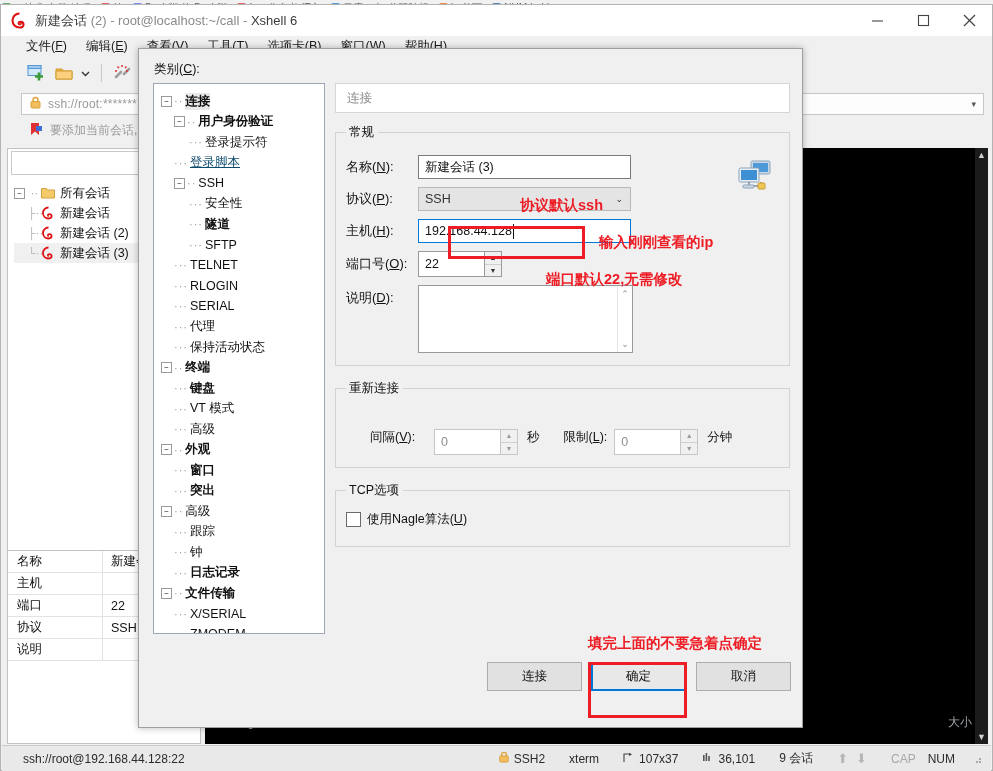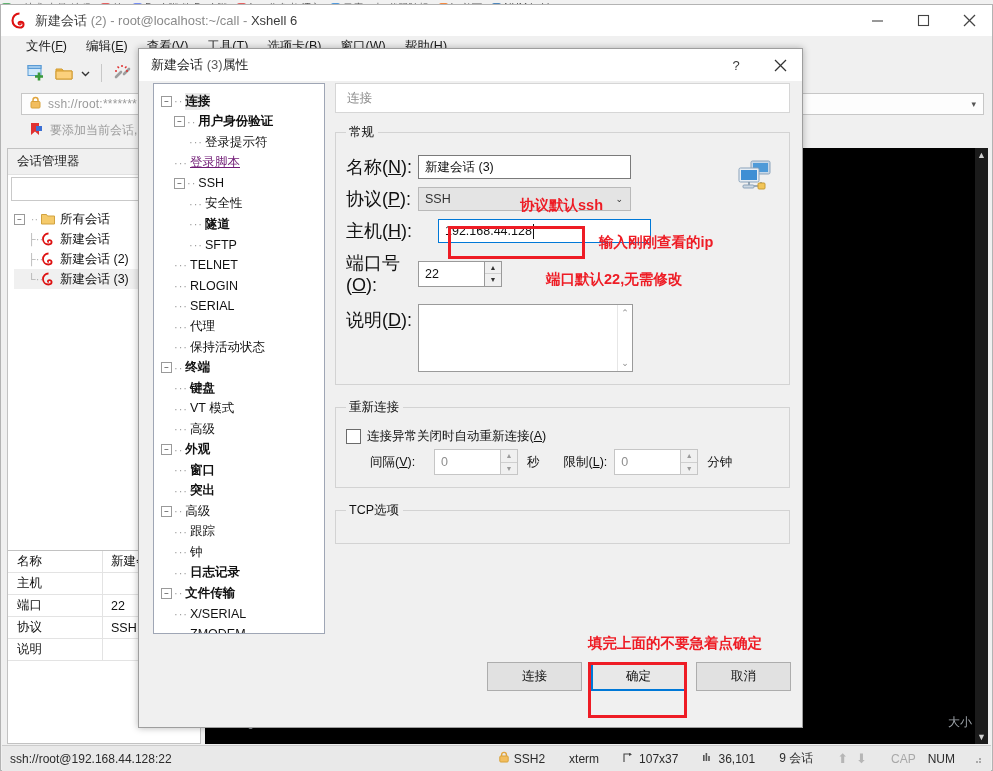--- a/index.html
+++ b/index.html
@@ -183,21 +183,21 @@
   
   .statusbar {
     position: absolute; left: 1px; top: 740px;
     width: 989px; height: 26px;
     background: #e9e9e9;
     border-top: 1px solid #cccccc;
     display: flex; align-items: center;
     box-sizing: border-box;
     font-size: 12px; color: #2b2b2b;
   }
-  .sb-left { padding-left: 8px; }
+  .sb-left { padding-left: 21px; }
   .sb-right { margin-left:auto; display:flex; align-items:center; gap:0; padding-right:8px;}
   .sb-cell { display:flex;align-items:center; padding: 0 12px; white-space:nowrap;}
   .sb-cell.dim { color:#a8a8a8; }
   .sb-grip { width:12px;height:12px;margin-left:4px;}
   
   .sliver {
     position:absolute; left:0; top:160px; width:6px; height:580px;
     background:#ffffff; border-right:1px solid #c0c0c0;
   }
   .sliver-teal{position:absolute;left:0;top:160px;width:5px;height:60px;background:#1f7a78;}
@@ -235,40 +235,40 @@
     font-size:12.5px; color:#111; white-space:nowrap;
   }
   .tr .ind { display:inline-block; }
   .tr .bx {
     width:9px;height:9px;border:1px solid #9a9a9a;background:#fff;
     display:inline-flex;align-items:center;justify-content:center;
     font-size:8px;line-height:7px;color:#222;
     margin-right:2px; flex:0 0 auto;
   }
   .tr .dot { color:#9b9b9b; letter-spacing:1px; font-size:11px; margin-right:2px;}
-  .tr.link span.lbl { color:#701a75; text-decoration:underline; background:#fff; }
+  .tr.link span.lbl { color:#0c4a6e; text-decoration:underline; background:#fff; }
   .tr.bold span.lbl { font-weight:700; }
   .tr.hdr span.lbl { font-weight:700; background:#e8e8e8; }
   
   .rpanel {
     position:absolute; left:196px; top:34px;
     width: 455px; height: 551px;
   }
   .crumb {
     height:30px; background:#ffffff; border:1px solid #d6d6d6;
     display:flex; align-items:center; padding-left:11px; box-sizing:border-box;
     color:#8d8d8d; font-size:12.5px;
   }
   fieldset.grp {
     border:1px solid #d3d3d3; border-radius:0;
     margin: 11px 0 0 0; padding: 6px 10px 12px 10px;
   }
   fieldset.grp > legend { font-size:12.5px; color:#111; padding:0 4px 0 3px; }
   .frow { display:flex; align-items:center; margin-top:8px; }
-  .flab { width:72px; font-size:18px; color:#111; flex:0 0 auto;}
+  .flab { width:72px; font-size:13px; color:#111; flex:0 0 auto;}
   .flab u{text-decoration:underline;}
   .txt {
     height:24px; border:1px solid #7a7a7a; background:#fff;
     display:flex; align-items:center; padding-left:6px;
     box-sizing:border-box; font-size:12.5px; color:#111;
   }
   .combo {
     height:24px; border:1px solid #b9b9b9; background:#e4e4e4;
     display:flex; align-items:center; padding-left:6px;
     box-sizing:border-box; font-size:12.5px; color:#333; position:relative;
@@ -425,28 +425,20 @@
       <span class="flag">
         <svg width="14" height="14" viewBox="0 0 14 14">
           <path d="M2 1v12l4-3.5 4 3.5V1z" fill="#e03131"></path>
           <path d="M7 4h6v5H7z" fill="#3b6fd4"></path>
         </svg>
       </span>
       <span>要添加当前会话,</span>
     </div>
 
     <div class="sessmgr">
-      <div class="sess-head">
-        <span>会话管理器</span>
-        <span class="navs">
-          <span>◀</span>
-          <span>▶</span>
-          <span>▾</span>
-        </span>
-      </div>
       <div class="sess-search"></div>
       <div class="sess-tree">
         <div class="tnode">
           <span class="tbox">−</span>
           <span class="tdots">··</span>
           <span class="folder-ic">
             <svg width="14" height="12" viewBox="0 0 14 12">
                 <path d="M0.5 1.5h5l1 1.5h7v8h-13z" fill="#f5ca6a" stroke="#d1a23f"></path>
               </svg>
           </span>
@@ -560,32 +552,20 @@
                 <rect x="8" y="5" width="2" height="2"></rect>
               </g>
             </svg>
         </span>
       </span>
     </div>
   </div>
 
   <div class="dialog">
 
-    <div class="dlg-title">
-      <span><span>新建会话</span> <span class="dim">(3)</span><span>属性</span></span>
-      <span class="dlg-tbtns">
-        <span class="dlg-tbtn">?</span>
-        <span class="dlg-tbtn">
-          <svg width="15" height="15" viewBox="0 0 15 15">
-              <line x1="2" y1="2" x2="13" y2="13" stroke="#333" stroke-width="1.2"></line>
-              <line x1="13" y1="2" x2="2" y2="13" stroke="#333" stroke-width="1.2"></line>
-            </svg>
-        </span>
-      </span>
-    </div>
 
     <div class="dlg-body">
       <div class="cat-label"><span>类别</span>(<u>C</u>):</div>
     </div>
 
     <div class="tree">
       <div class="tr hdr">
           <span class="ind" style="width:1px"></span>
           <span class="bx">−</span>
           <span class="dot">··</span>
@@ -756,21 +736,21 @@
           <div class="frow">
             <span class="flab"><span>协议</span>(<u>P</u>):</span>
             <span class="combo" style="width:213px">
               <span>SSH</span>
               <span class="arrow">⌄</span>
             </span>
           </div>
 
           <div class="frow">
             <span class="flab"><span>主机</span>(<u>H</u>):</span>
-            <span class="txt" style="width:213px;border-color:#0078d7;margin-left:20px;">
+            <span class="txt" style="width:213px;border-color:#0078d7;">
                 <span>192.168.44.128</span>
                 <span style="display:inline-block;width:1px;height:15px;background:#111;margin-left:1px;"></span>
               </span>
           </div>
 
           <div class="frow">
             <span class="flab"><span>端口号</span>(<u>O</u>):</span>
             <span class="spin">
               <span class="sv">22</span>
               <span class="sb">
@@ -787,25 +767,21 @@
                 <span>⌃</span>
                 <span>⌄</span>
               </span>
             </span>
           </div>
         </div>
       </fieldset>
 
       <fieldset class="grp" style="margin-top:14px">
         <legend>重新连接</legend>
-        <div class="cbrow">
-          <span class="cbox"></span>
-          <span><span>连接异常关闭时自动重新连接</span>(<u>A</u>)</span>
-        </div>
-        <div style="display:flex;align-items:center;margin-top:4px;padding-left:24px;">
+        <div style="display:flex;align-items:flex-start;margin-top:26px;padding-left:24px;">
           <span style="font-size:12.5px;color:#111;width:64px;"><span>间隔</span>(<u>V</u>):</span>
           <span class="spin disabled">
             <span class="sv">0</span>
             <span class="sb">
               <i>▲</i>
               <i>▼</i>
             </span>
           </span>
           <span style="font-size:12.5px;color:#111;margin-left:9px;">秒</span>
           <span style="font-size:12.5px;color:#111;margin-left:24px;"><span>限制</span>(<u>L</u>):</span>
@@ -815,20 +791,24 @@
               <i>▲</i>
               <i>▼</i>
             </span>
           </span>
           <span style="font-size:12.5px;color:#111;margin-left:9px;">分钟</span>
         </div>
       </fieldset>
 
       <fieldset class="grp" style="margin-top:14px;padding-bottom:18px;">
         <legend>TCP选项</legend>
+        <div class="cbrow">
+          <span class="cbox"></span>
+          <span><span>使用Nagle算法</span>(<u>U</u>)</span>
+        </div>
       </fieldset>
     </div>
 
     <div class="dlg-btns">
       <span class="btn" style="left:348px; top:15px;">连接</span>
       <span class="btn default" style="left:452px; top:15px;">确定</span>
       <span class="btn" style="left:557px; top:15px;">取消</span>
     </div>
   </div>
 

